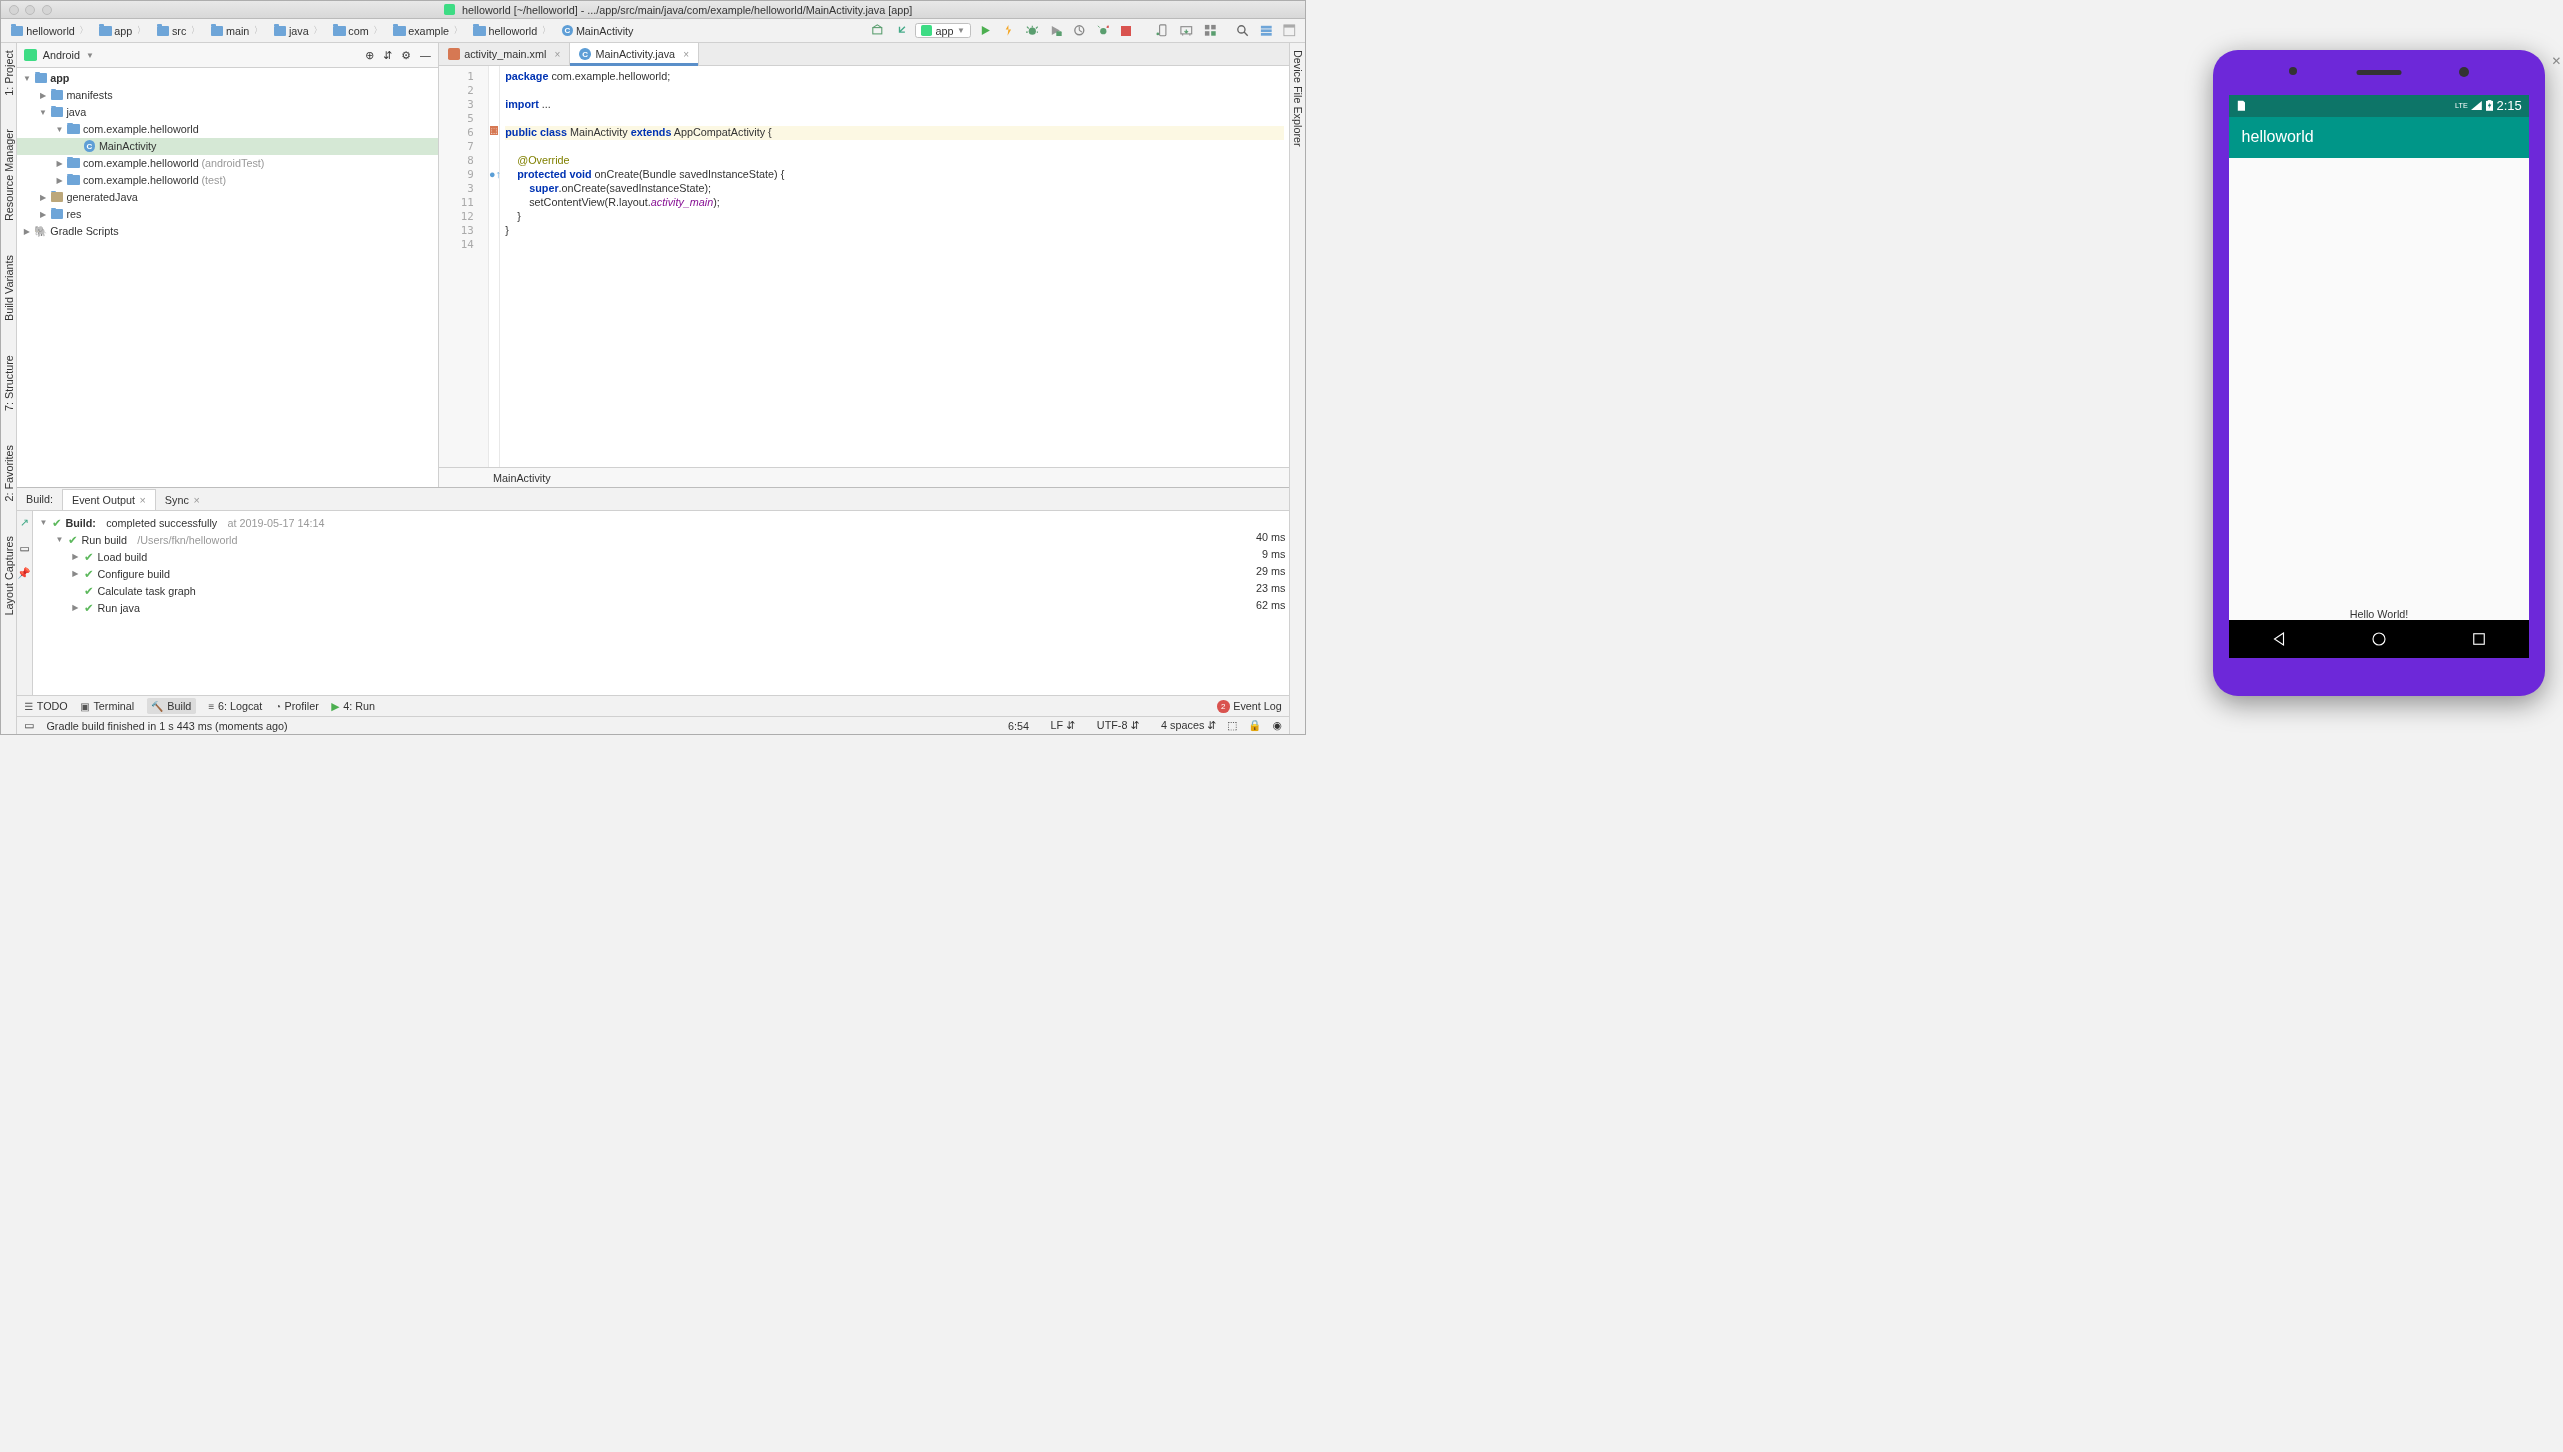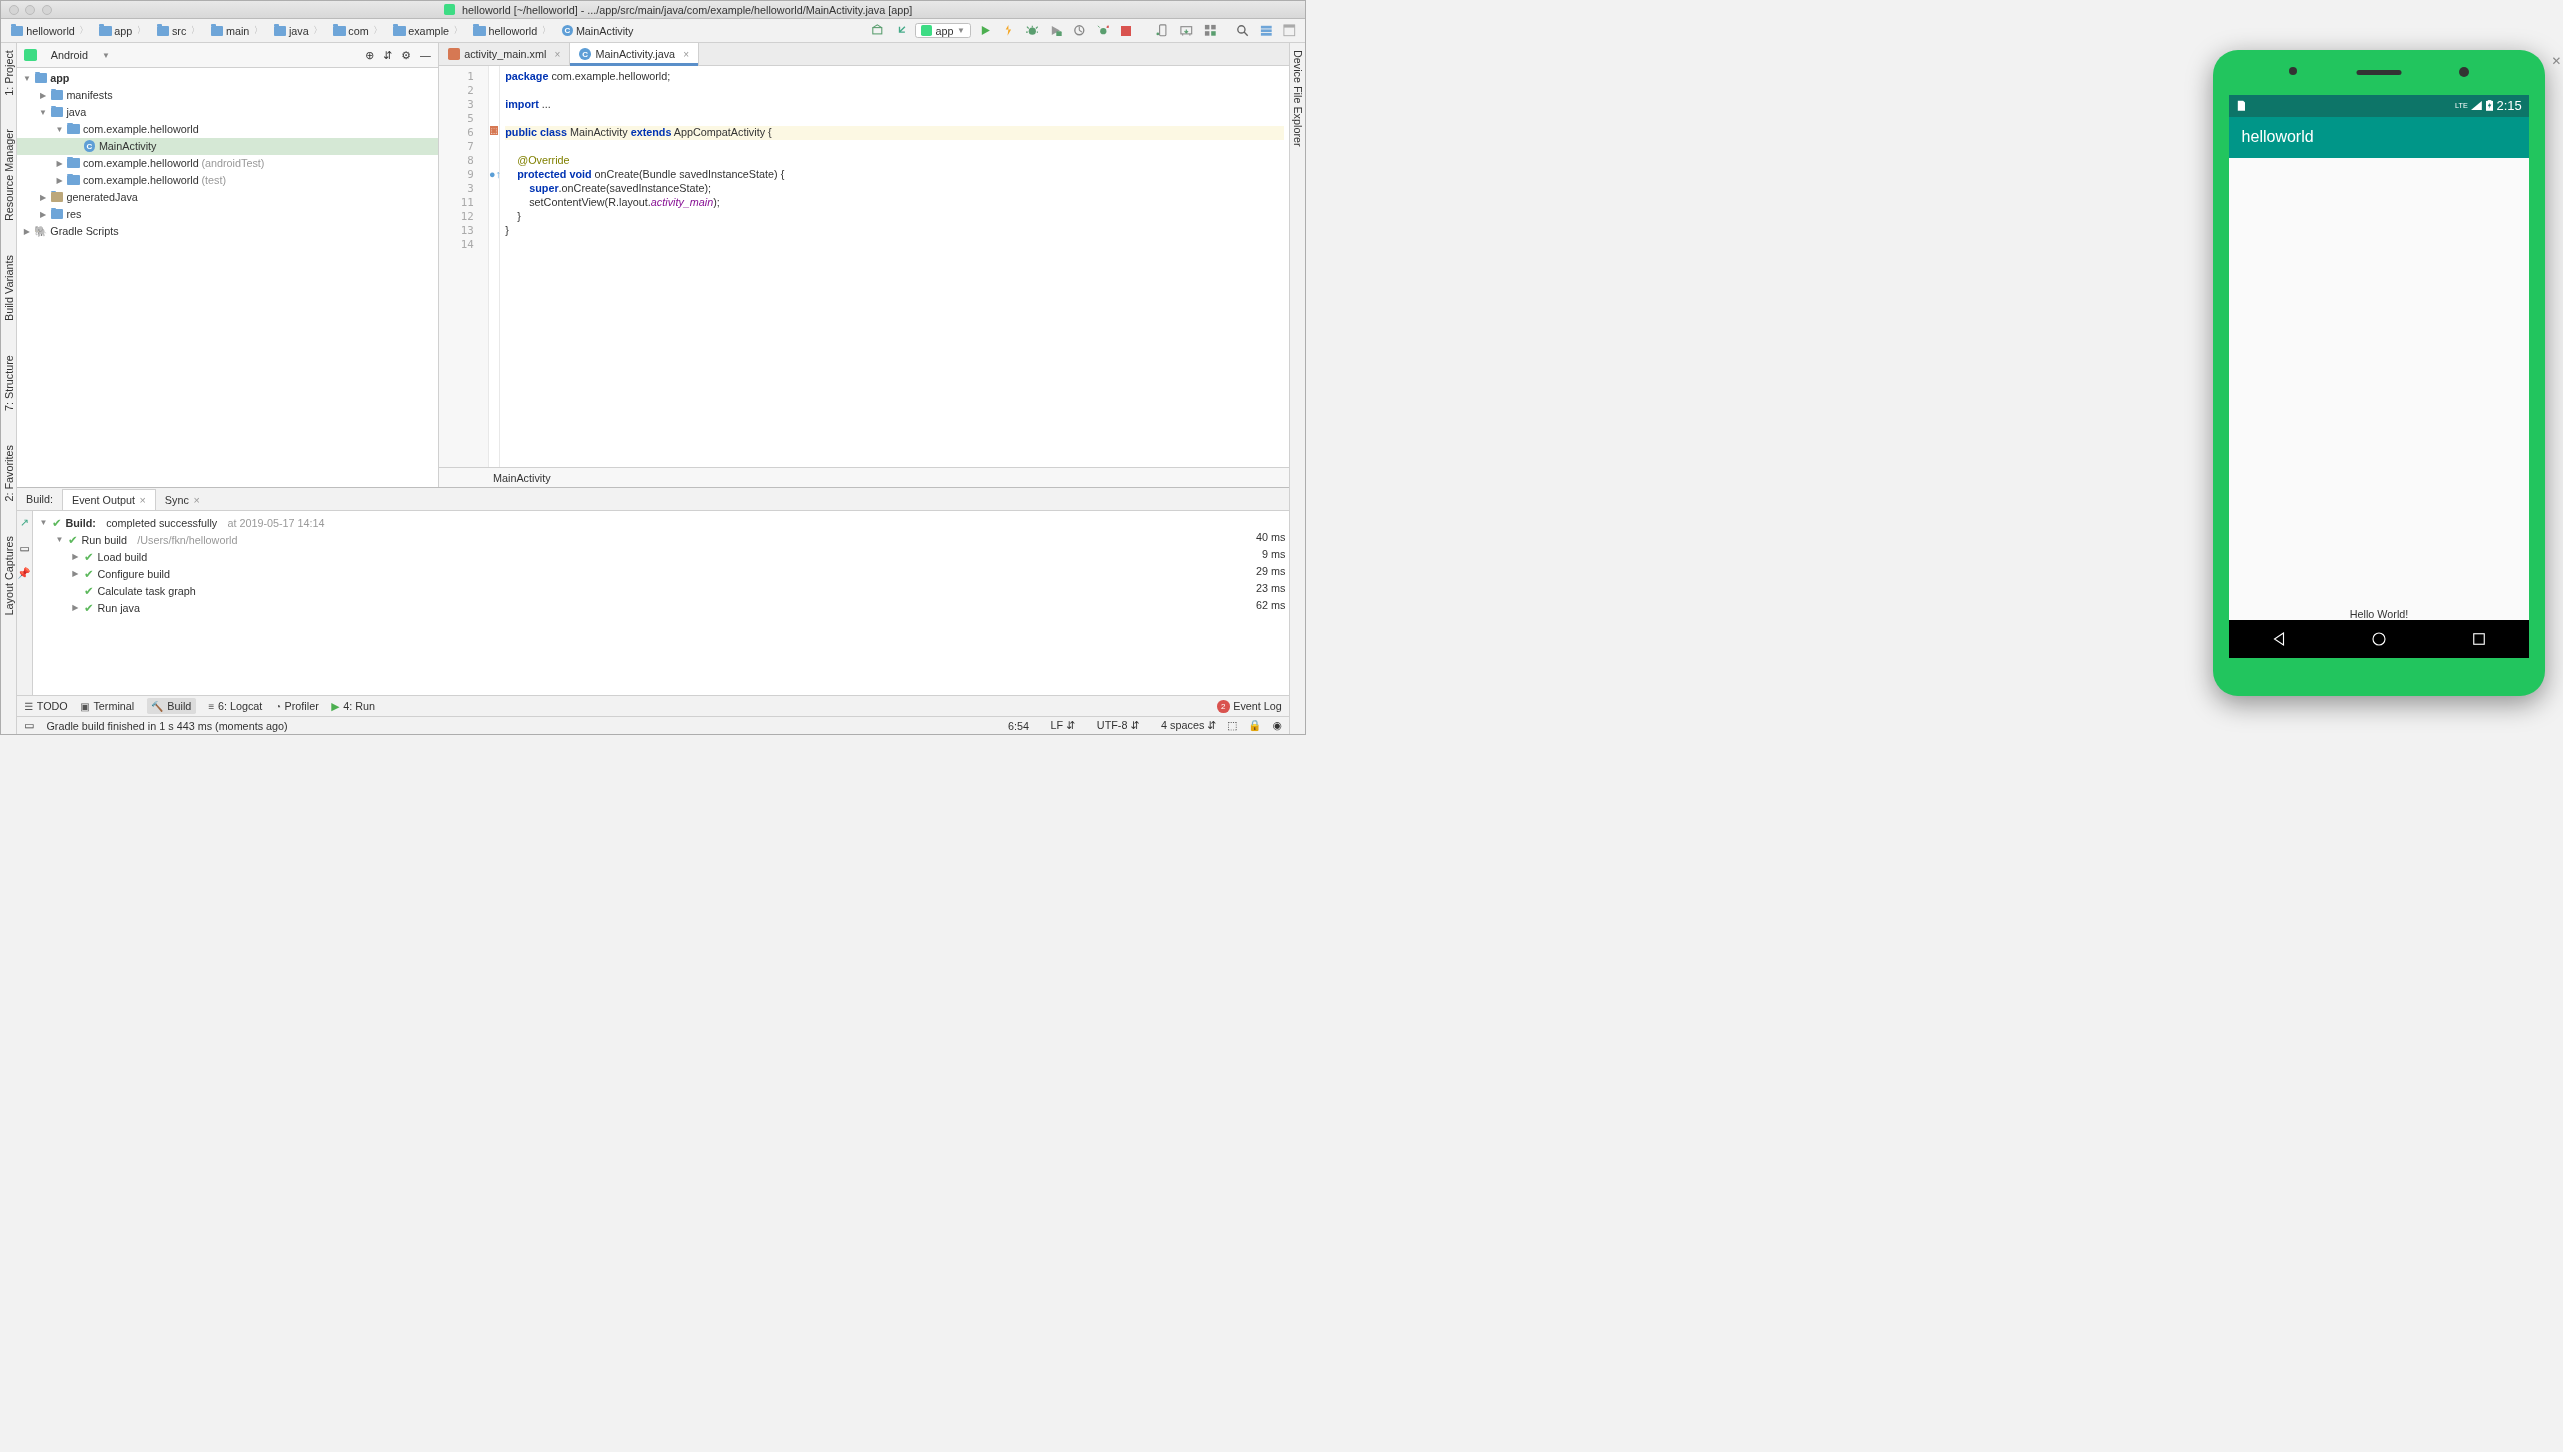--- a/index.html
+++ b/index.html
@@ -22,21 +22,21 @@
 .run-config{display:flex;align-items:center;border:0.9px solid #c0c0c0;border-radius:2.7px;padding:0.9px 5.4px;background:#fff;gap:3.6px}
 .run-config .and-ico{width:10.8px;height:10.8px;background:#3ddc84;border-radius:1.8px}
 .body{flex:1;display:flex;min-height:0}
 .left-strip,.right-strip{width:16px;background:#f2f2f2;border-right:0.9px solid #d0d0d0;display:flex;flex-direction:column;align-items:center;padding-top:3.6px;gap:27px}
 .right-strip{border-right:none;border-left:0.9px solid #d0d0d0}
 .strip-tab{writing-mode:vertical-rl;transform:rotate(180deg);font-size:10px;color:#555;padding:3.6px 0;display:flex;align-items:center;gap:2.7px}
 .right-strip .strip-tab{transform:none}
 .main{flex:1;display:flex;flex-direction:column;min-width:0}
 .upper{flex:1;display:flex;min-height:0}
 .project{width:422px;background:#fff;border-right:0.9px solid #d0d0d0;display:flex;flex-direction:column}
-.proj-hdr{height:25px;border-bottom:0.9px solid #d0d0d0;display:flex;align-items:center;padding:0 7.2px;gap:14px;background:#f7f7f7}
+.proj-hdr{height:25px;border-bottom:0.9px solid #d0d0d0;display:flex;align-items:center;padding:0 7.2px;gap:6px;background:#f7f7f7}
 .proj-hdr .and-ico{width:12.6px;height:12.6px;background:#3ddc84;border-radius:1.8px}
 .proj-hdr .hdr-icons{margin-left:auto;display:flex;gap:9px;color:#888}
 .tree{flex:1;overflow:auto;padding-top:1.8px}
 .tree-row{display:flex;align-items:center;height:17px;padding-left:5.4px;gap:2.7px}
 .tree-row.selected{background:#d5e8d5}
 .tree-row .arrow{width:9px;color:#888;font-size:8px;text-align:center}
 .tree-row .ico{width:13.5px;display:flex;justify-content:center}
 .tree-row.bold{font-weight:bold}
 .dim{color:#999}
 .editor-area{flex:1;display:flex;flex-direction:column;background:#fff;min-width:0}
@@ -74,21 +74,21 @@
 .bottombar{height:20.6px;background:#f2f2f2;border-top:0.9px solid #d0d0d0;display:flex;align-items:center;padding:0 7.2px;gap:12.6px}
 .bottombar .btn{display:flex;align-items:center;gap:3.6px;font-size:10px;color:#555}
 .bottombar .btn.active{background:#dcdcdc;padding:1.8px 4.5px;border-radius:1.8px}
 .bottombar .spacer{flex:1}
 .bottombar .badge{background:#d9534f;color:#fff;border-radius:50%;width:12.6px;height:12.6px;font-size:8px;display:flex;align-items:center;justify-content:center}
 .statusbar{height:18px;background:#f2f2f2;border-top:0.9px solid #d0d0d0;display:flex;align-items:center;padding:0 7.2px;font-size:10px;color:#666}
 .statusbar .spacer{flex:1}
 .statusbar span{margin-left:10.8px}
 
 .emulator{position:absolute;right:18px;top:50px;width:332px;height:646px;z-index:10}
-.phone{width:332px;height:646px;background:#22c55e;border-radius:25px;box-shadow:0 7.2px 27px rgba(0,0,0,.4);padding:45px 16px 38px;position:relative}
+.phone{width:332px;height:646px;background:#6d28d9;border-radius:25px;box-shadow:0 7.2px 27px rgba(0,0,0,.4);padding:45px 16px 38px;position:relative}
 .phone::before{content:"";position:absolute;top:20px;left:50%;transform:translateX(-50%);width:45px;height:4.5px;background:#333;border-radius:2.7px}
 .phone .cam{position:absolute;top:17px;left:76px;width:8px;height:8px;background:#333;border-radius:50%}
 .phone .sensor{position:absolute;top:17px;right:76px;width:10px;height:10px;background:#333;border-radius:50%}
 .screen{width:100%;height:100%;background:#fafafa;display:flex;flex-direction:column;overflow:hidden}
 .statusb{height:21.5px;background:#0d7568;display:flex;align-items:center;padding:0 7.2px;font-size:10px}
 .statusb *{color:#fff}
 .statusb .right{margin-left:auto;display:flex;align-items:center;gap:3.6px}
 .appbar{height:41px;background:#009688;display:flex;align-items:center;padding:0 12.6px}
 .appbar-title{color:#fff;font-size:16px;font-weight:500}
 .app-content{flex:1;display:flex;align-items:flex-end;justify-content:center;color:#666;font-size:12.6px}

